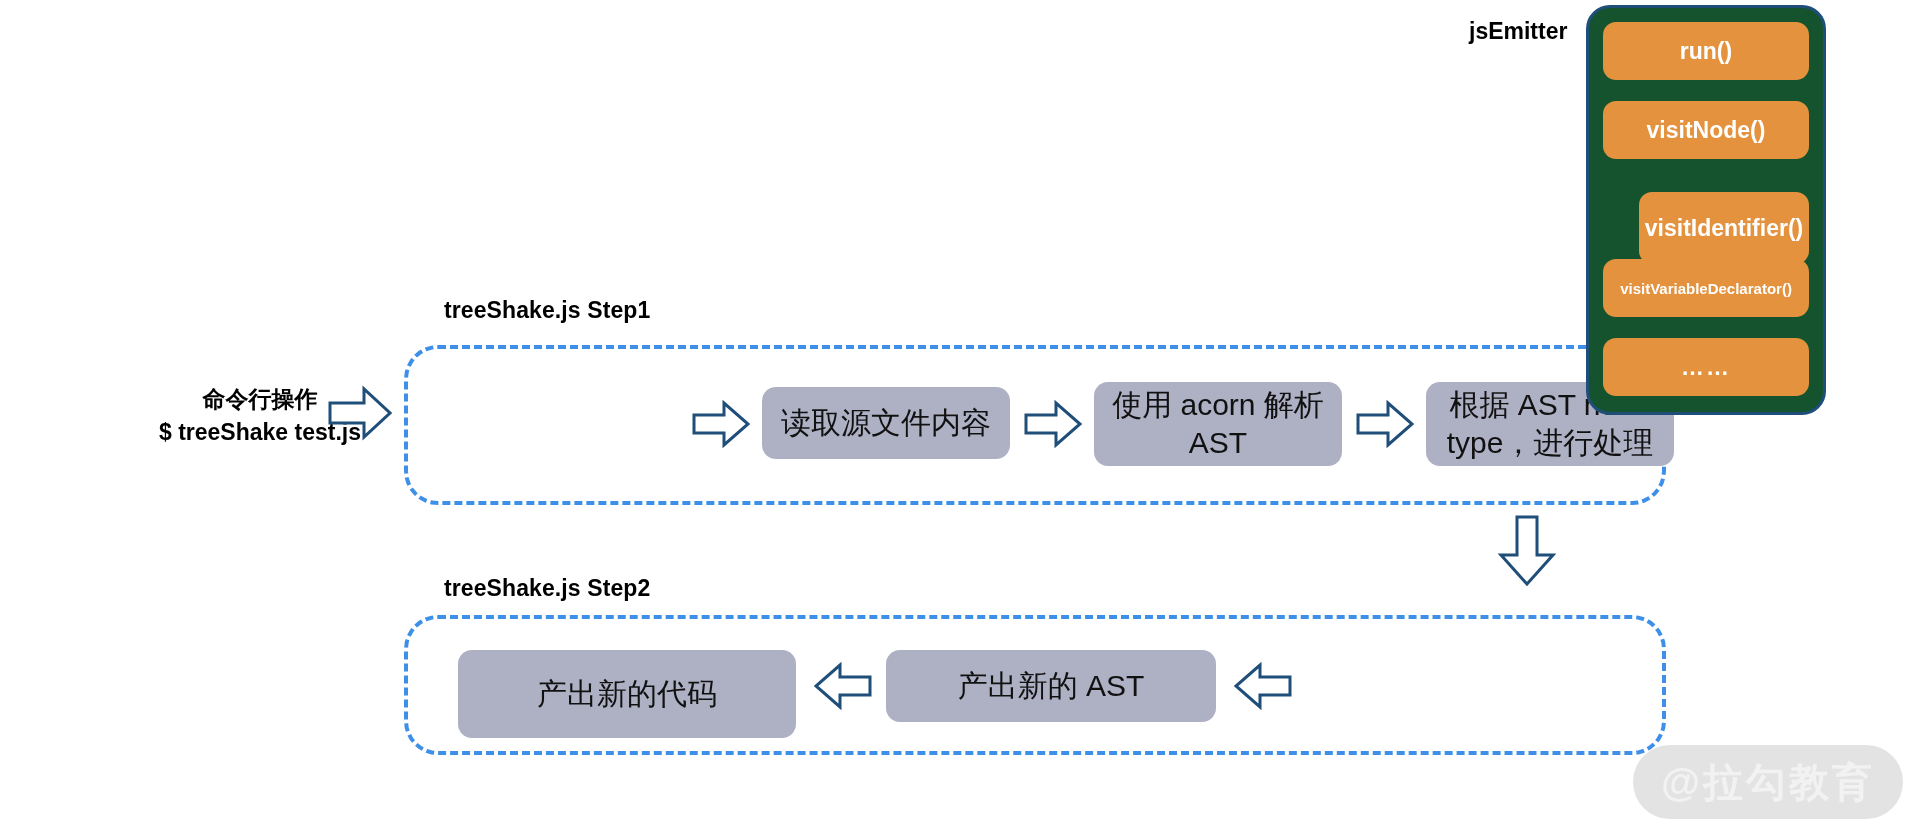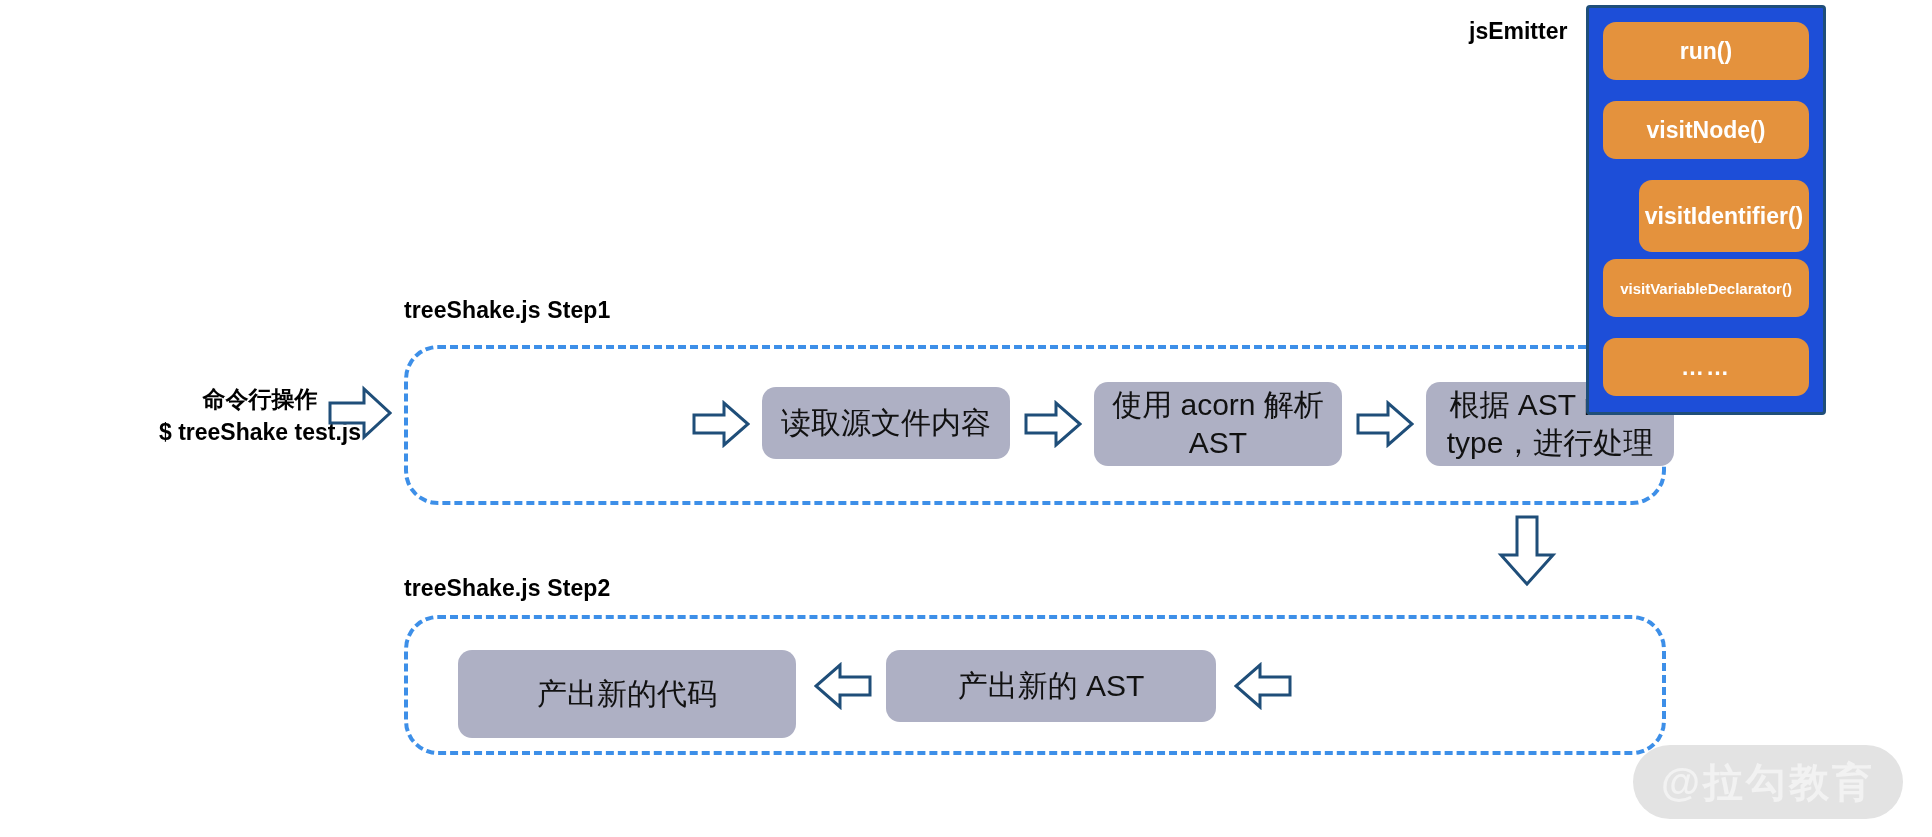--- a/index.html
+++ b/index.html
@@ -46,20 +46,21 @@
   }
 
   
   .section-caption {
     position: absolute;
     font-size: 23px;
     font-weight: bold;
     color: #000000;
     letter-spacing: 0.1px;
     white-space: nowrap;
+    margin-left: 40px;
   }
 
   
   .cmd-label {
     position: absolute;
     text-align: center;
     font-size: 23px;
     font-weight: bold;
     color: #000000;
     line-height: 1.45;
@@ -69,22 +70,22 @@
   
   .arrow {
     position: absolute;
   }
   .arrow svg { display: block; }
 
   
   #js-emitter-panel {
     position: absolute;
     border: 3px solid #1F4E79;
-    border-radius: 4px;
-    background: #1d4ed8;
+    border-radius: 24px;
+    background: #14532d;
   }
   #js-emitter-label {
     position: absolute;
     font-size: 23px;
     font-weight: bold;
     color: #000000;
     white-space: nowrap;
   }
   .method-chip {
     position: absolute;
@@ -195,21 +196,21 @@
 
 
   <div id="js-emitter-label" style="left:1469px; top:18px;">jsEmitter</div>
 
   <div id="js-emitter-panel" style="left:1586px; top:5px; width:240px; height:410px;">
 
     <div class="method-chip" style="top:14px; height:58px;">run()</div>
 
     <div class="method-chip" style="top:93px; height:58px;">visitNode()</div>
 
-    <div class="method-chip" style="top:172px; height:72px;margin-left:36px;">visitIdentifier()</div>
+    <div class="method-chip" style="top:184px; height:72px;margin-left:36px;">visitIdentifier()</div>
 
     <div class="method-chip small" style="top:251px; height:58px;">visitVariableDeclarator()</div>
 
     <div class="method-chip dots" style="top:330px; height:58px;">……</div>
   </div>
 
   <div id="watermark" style="left:1633px; top:745px; width:270px; height:74px;">@拉勾教育</div>
 
 </div>
 

